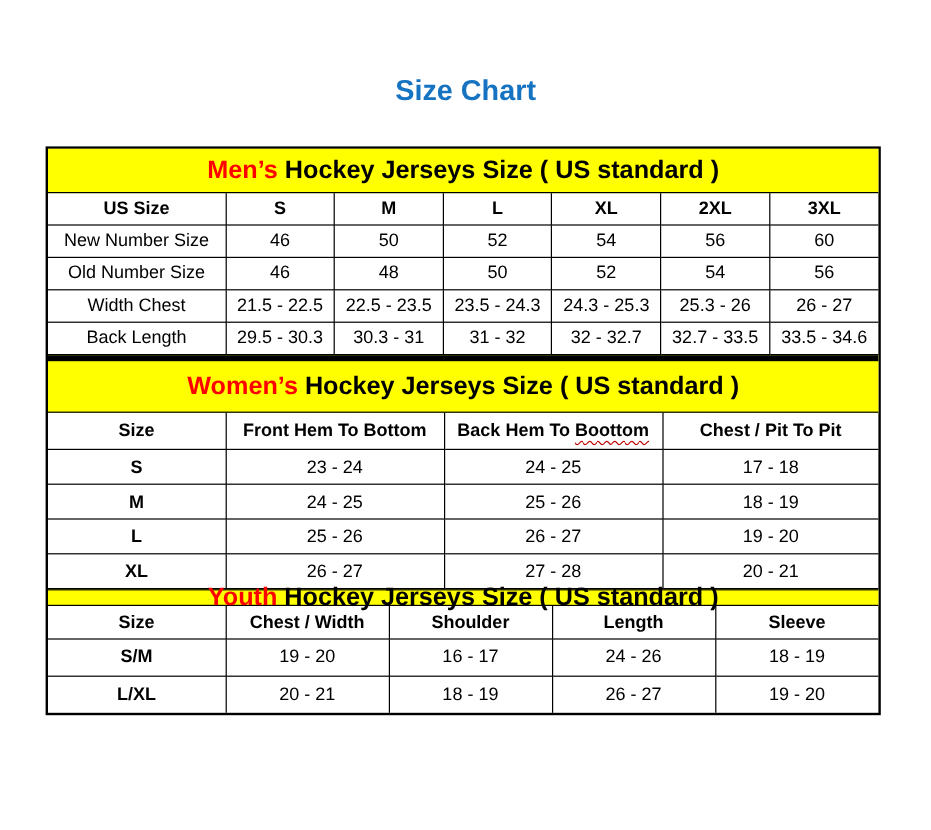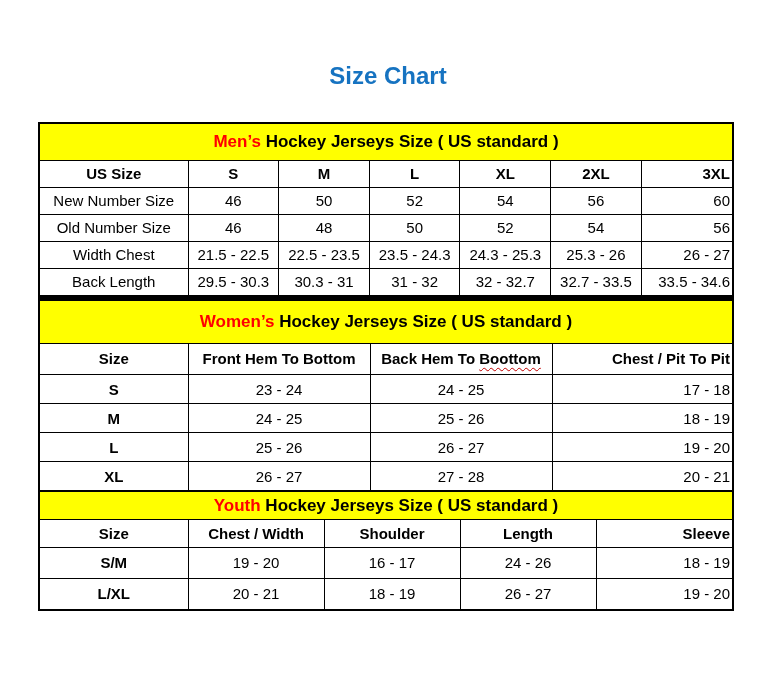--- a/index.html
+++ b/index.html
@@ -31,46 +31,46 @@
     border: 2px solid #000;
     background: #fff;
   }
 
   .band {
     display: flex;
     align-items: center;
     justify-content: center;
     background: #FFFF00;
     font-weight: 700;
-    font-size: 17px;
+    font-size: 21px;
     border-bottom: 1px solid #000;
     white-space: pre;
   }
   .band-mens   { height: 37px; }
   .band-womens { height: 48px; border-top: 5px solid #000000; }
-  .band-youth  { height: 29px; border-top: 1px solid #000; }
+  .band-youth  { height: 14px; border-top: 1px solid #000; }
   .band .highlight { color: #FF0000; }
 
   table {
     width: 100%;
     border-collapse: collapse;
     table-layout: fixed;
   }
   th, td {
     border: 1px solid #000;
     text-align: center;
     vertical-align: middle;
     font-size: 15px;
     padding: 0 2px;
   }
   th { font-weight: 700; }
   td { font-weight: 400; }
 
   th:first-child, td:first-child { border-left: none; }
-  th:last-child,  td:last-child  { border-right: none; text-align: right; }
+  th:last-child,  td:last-child  { border-right: none; }
   thead th { border-top: none; }
   .section-youth tbody tr:last-child td { border-bottom: none; }
 
   .t-mens   thead th { height: 26px; margin-top: 20px; }
   .t-mens   tbody td { height: 27px; margin-top: 20px; }
   .t-womens thead th { height: 31px; }
   .t-womens tbody td { height: 29px; }
   .t-youth  thead th { height: 27px; }
   .t-youth  tbody td { height: 31px; }
 

